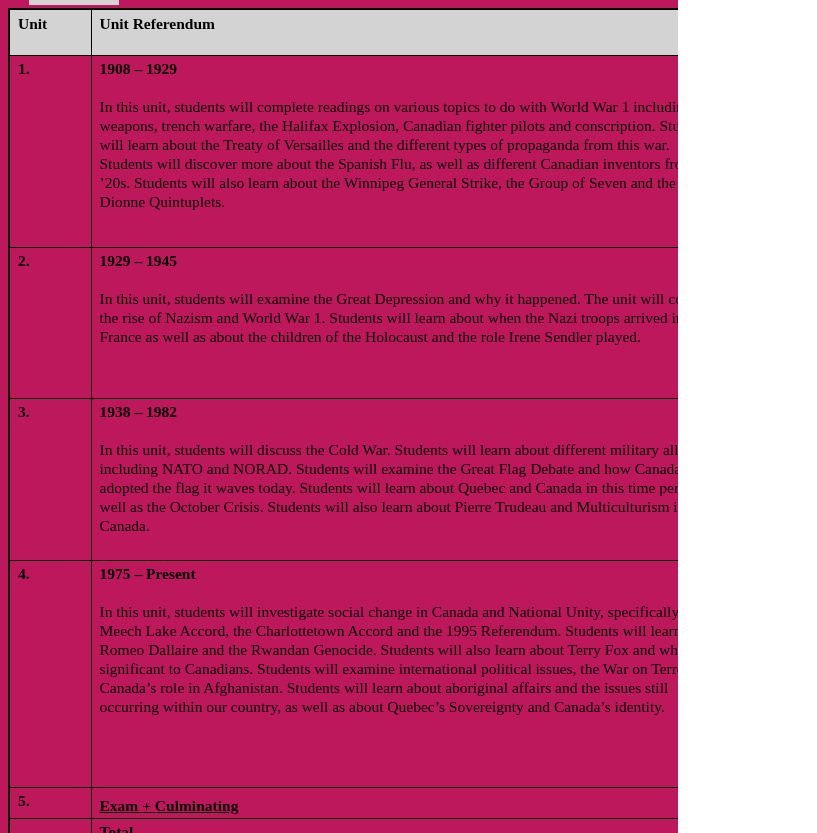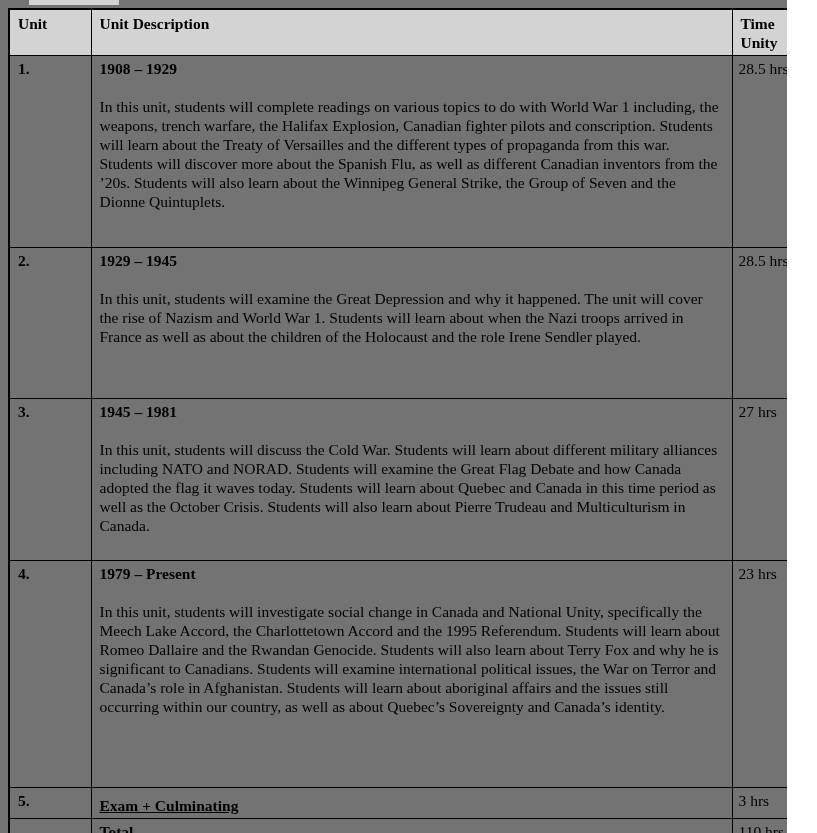--- a/index.html
+++ b/index.html
@@ -7,23 +7,23 @@
     padding: 0;
     background: #ffffff;
     width: 817px;
     height: 833px;
     font-family: "Liberation Serif", serif;
     color: #000000;
     -webkit-font-smoothing: antialiased;
   }
   .page {
     position: relative;
-    width: 787px;
+    width: 678px;
     height: 833px;
-    background: #737373;
+    background: #be185d;
     overflow: hidden;
   }
   
   .top-sliver {
     position: absolute;
     left: 29px;
     top: 0;
     width: 90px;
     height: 5px;
     background: #d3d3d3;
@@ -81,21 +81,21 @@
 
   <table class="course-table">
     <colgroup>
       <col class="col-unit">
       <col class="col-desc">
       <col class="col-time">
     </colgroup>
     <thead>
       <tr class="r-header">
         <th>Unit</th>
-        <th>Unit Description</th>
+        <th>Unit Referendum</th>
         <th>Time Unity</th>
       </tr>
     </thead>
     <tbody>
       <tr class="r1">
         <td class="unit-cell">1.</td>
         <td class="desc-cell">
           <div class="cell-title">1908 – 1929</div>
           <div class="cell-para">In this unit, students will complete readings on various topics to do with World War 1 including, the weapons, trench warfare, the Halifax Explosion, Canadian fighter pilots and conscription. Students will learn about the Treaty of Versailles and the different types of propaganda from this war. Students will discover more about the Spanish Flu, as well as different Canadian inventors from the ’20s. Students will also learn about the Winnipeg General Strike, the Group of Seven and the Dionne Quintuplets.</div>
         </td>
@@ -105,29 +105,29 @@
         <td class="unit-cell">2.</td>
         <td class="desc-cell">
           <div class="cell-title">1929 – 1945</div>
           <div class="cell-para">In this unit, students will examine the Great Depression and why it happened. The unit will cover the rise of Nazism and World War 1. Students will learn about when the Nazi troops arrived in France as well as about the children of the Holocaust and the role Irene Sendler played.</div>
         </td>
         <td class="time-cell">28.5 hrs</td>
       </tr>
       <tr class="r3">
         <td class="unit-cell">3.</td>
         <td class="desc-cell">
-          <div class="cell-title">1945 – 1981</div>
+          <div class="cell-title">1938 – 1982</div>
           <div class="cell-para">In this unit, students will discuss the Cold War. Students will learn about different military alliances including NATO and NORAD. Students will examine the Great Flag Debate and how Canada adopted the flag it waves today. Students will learn about Quebec and Canada in this time period as well as the October Crisis. Students will also learn about Pierre Trudeau and Multiculturism in Canada.</div>
         </td>
         <td class="time-cell">27 hrs</td>
       </tr>
       <tr class="r4">
         <td class="unit-cell">4.</td>
         <td class="desc-cell">
-          <div class="cell-title">1979 – Present</div>
+          <div class="cell-title">1975 – Present</div>
           <div class="cell-para">In this unit, students will investigate social change in Canada and National Unity, specifically the Meech Lake Accord, the Charlottetown Accord and the 1995 Referendum. Students will learn about Romeo Dallaire and the Rwandan Genocide. Students will also learn about Terry Fox and why he is significant to Canadians. Students will examine international political issues, the War on Terror and Canada’s role in Afghanistan. Students will learn about aboriginal affairs and the issues still occurring within our country, as well as about Quebec’s Sovereignty and Canada’s identity.</div>
         </td>
         <td class="time-cell">23 hrs</td>
       </tr>
       <tr class="r5">
         <td class="unit-cell">5.</td>
         <td class="desc-cell">
           <div class="cell-title">Exam + Culminating</div>
 
         </td>

